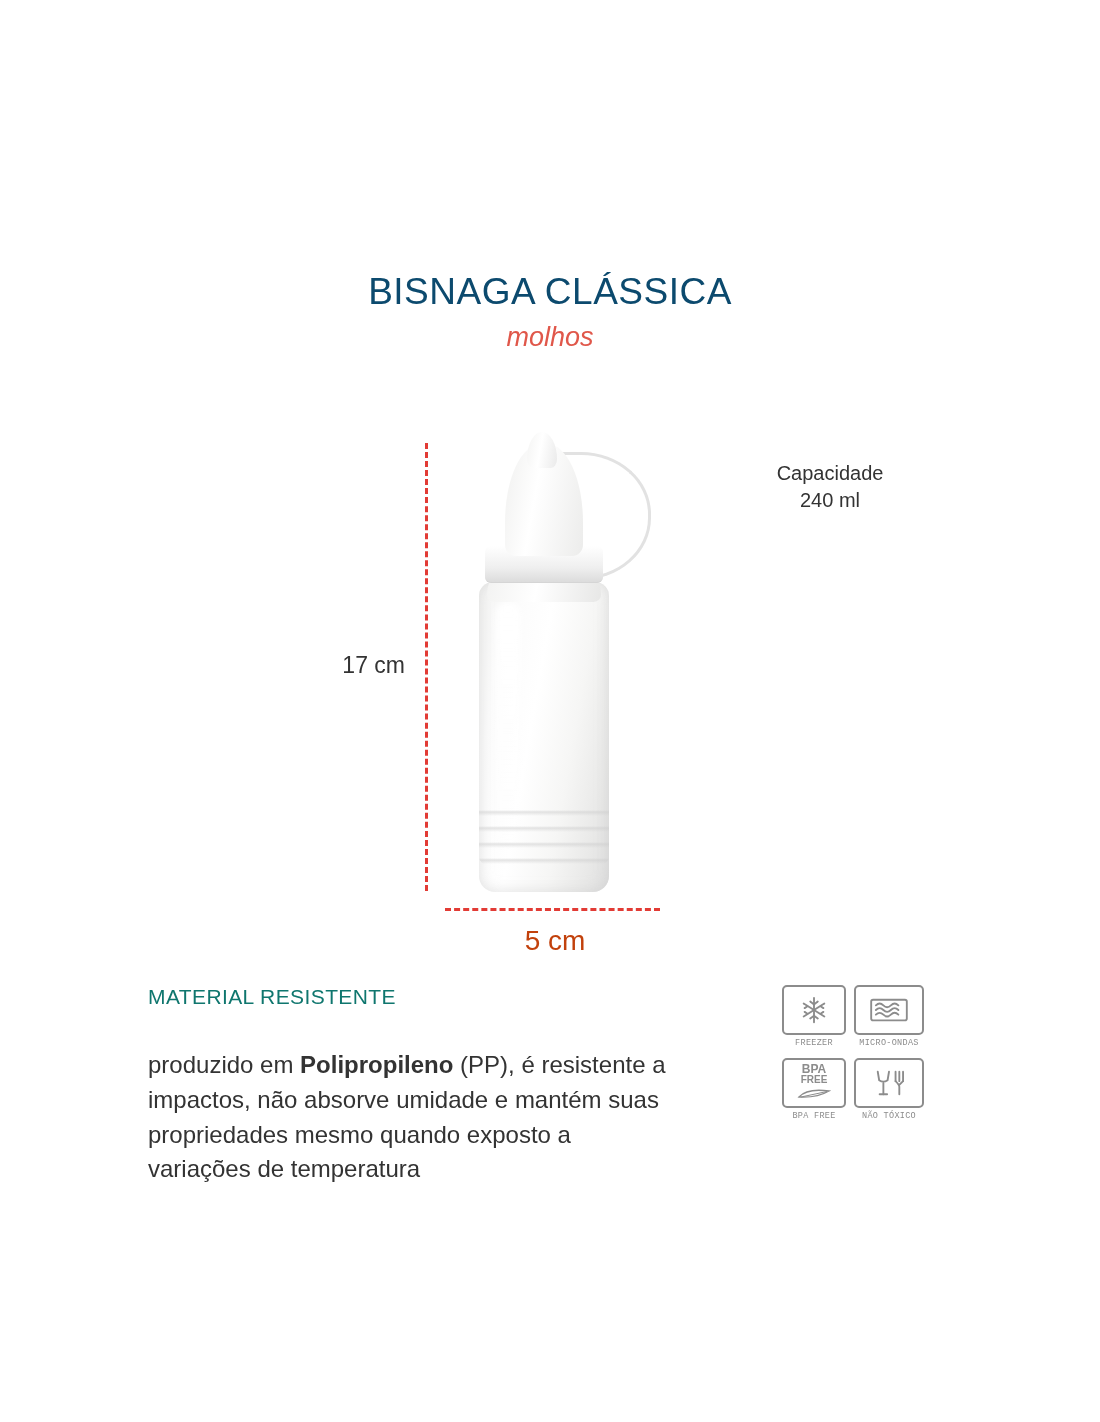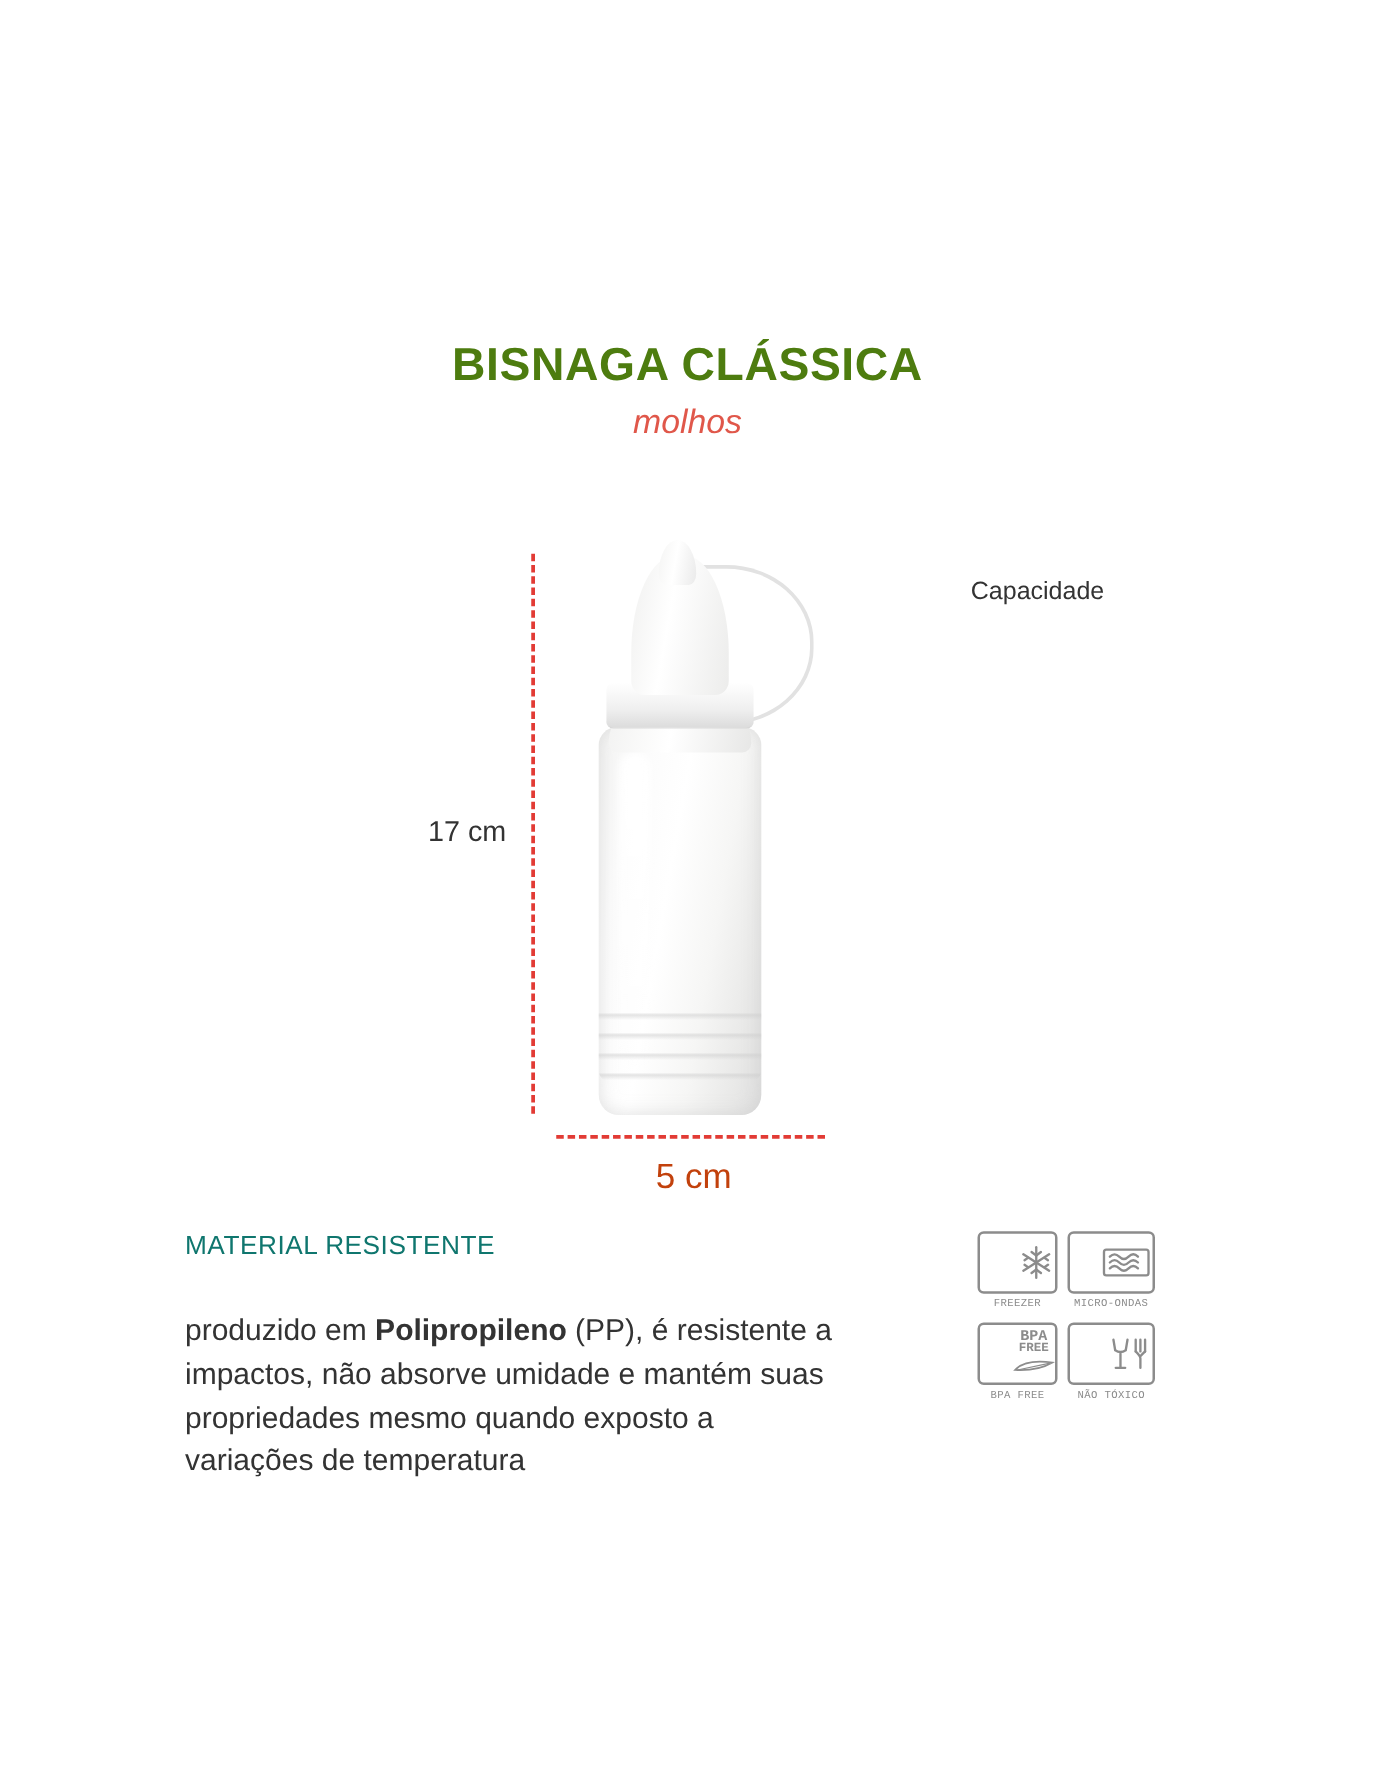--- a/index.html
+++ b/index.html
@@ -21,22 +21,22 @@
   .title-block {
     position: absolute;
     top: 272px;
     left: 0;
     width: 1100px;
     text-align: center;
   }
   .product-title {
     font-size: 37px;
     letter-spacing: 0.5px;
-    font-weight: 700;
-    color: #4d7c0f;
+    font-weight: 400;
+    color: #0c4a6e;
     line-height: 1.1;
     margin: 0;
   }
   .product-subtitle {
     font-size: 27px;
     font-style: italic;
     color: #e0574a;
     margin-top: 10px;
     line-height: 1.1;
   }
@@ -225,22 +225,21 @@
     width: 100%;
     text-align: center;
     color: #8c8c8c;
   }
   .badge-box {
     border: 2px solid #8c8c8c;
     border-radius: 5px;
     height: 46px;
     display: flex;
     align-items: center;
-    justify-content: flex-end;
-    font-family: Liberation Mono, monospace;
+    justify-content: center;
   }
   .badge-caption {
     font-size: 8.5px;
     margin-top: 3px;
     letter-spacing: 0.3px;
     white-space: nowrap;
     font-family: Liberation Mono, monospace;
   }
   .bpa-text {
     font-size: 12px;
@@ -272,20 +271,21 @@
     <div class="bottle-ribs"></div>
     <div class="bottle-shoulder"></div>
     <div class="bottle-collar"></div>
     <div class="bottle-cone"></div>
     <div class="bottle-tip"></div>
   </div>
 </div>
 
 <div class="capacity">
   <div>Capacidade</div>
+  <div>240 ml</div>
 </div>
 
 <div class="material-heading">MATERIAL RESISTENTE</div>
 <div class="material-body">
   <span>produzido em </span><b>Polipropileno</b><span> (PP), é resistente a impactos, não absorve umidade e mantém suas propriedades mesmo quando exposto a variações de temperatura</span>
 </div>
 
 <div class="badges">
 
   <div class="badge">

